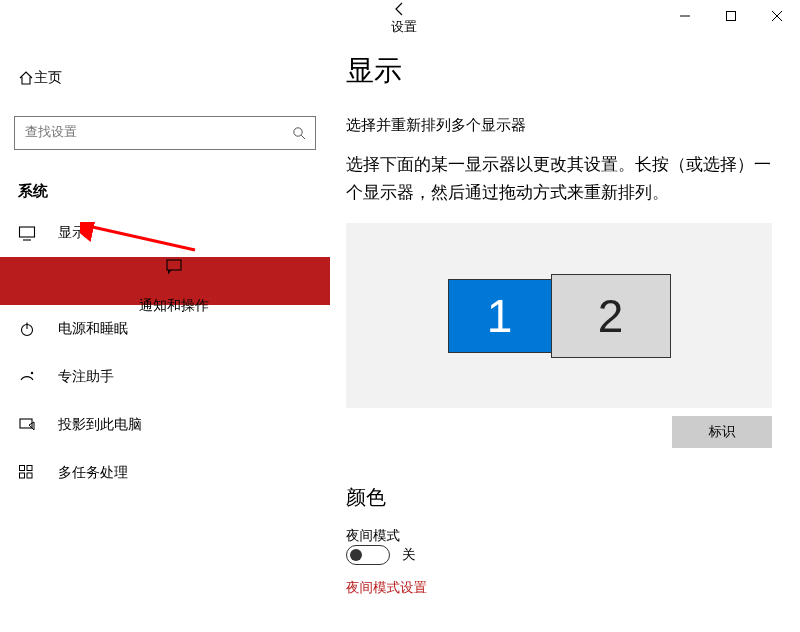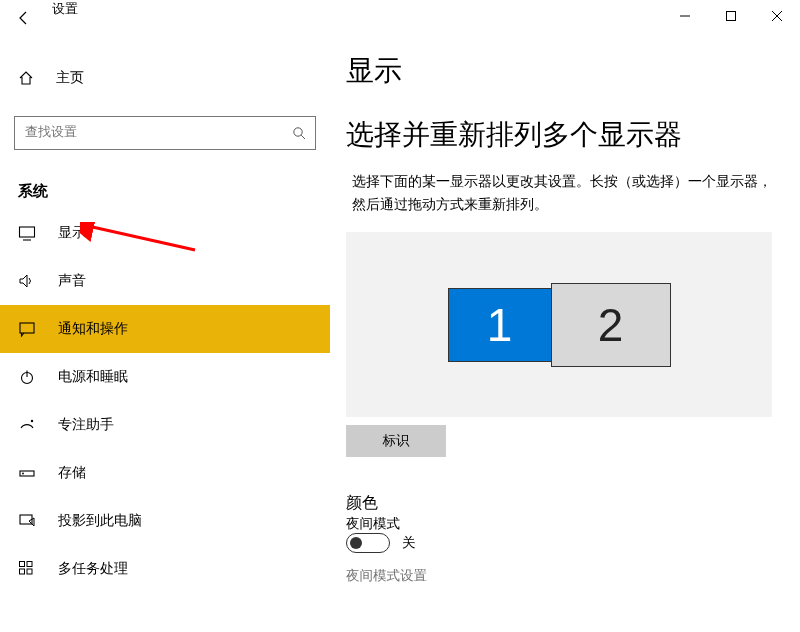--- a/index.html
+++ b/index.html
@@ -9,21 +9,23 @@
       background: #fff;
       color: #000;
       width: 800px;
       height: 632px;
       overflow: hidden;
       position: relative;
     }
     .titlebar {
       height: 36px;
       display: flex;
+      align-items: center;
       padding: 0 4px;
+      flex-direction: column;
     }
     .titlebar .back {
       width: 40px;
       height: 36px;
       display:flex;align-items:center;justify-content:center;
       font-size:16px;
     }
     .titlebar .title {
       margin-left: 8px;
       font-size: 13px;
@@ -45,21 +47,20 @@
     .sidebar {
       width: 330px;
       padding: 0;
       display:flex;
       flex-direction:column;
     }
     .home-row {
       display:flex;align-items:center;
       height:44px;
       padding-left:18px;
-      gap:22px;
       margin-top:20px;
     }
     .home-row .icon { font-size:16px; }
     .search-wrap {
       margin: 16px 14px 4px 14px;
       position:relative;
     }
     .search-input {
       width: 100%;
       height: 34px;
@@ -84,21 +85,21 @@
     }
     .nav-item {
       display:flex;
       align-items:center;
       height: 48px;
       padding-left:18px;
       gap: 22px;
       cursor:default;
       position:relative;
     }
-    .nav-item.selected { background:#eab308; }
+    .nav-item.selected { background:#b91c1c;flex-direction:column; }
     .nav-item.selected::before {
       content:"";
       position:absolute; left:0; top:10%; bottom:10%;
       width:4px; background:#0078d7;
       display:none;
     }
     .nav-item .icon {
       width:18px; height:18px;
       display:flex; align-items:center; justify-content:center;
       font-size:16px;
@@ -109,29 +110,28 @@
       flex:1;
       padding: 16px 28px 0 16px;
       overflow:auto;
     }
     .page-title {
       font-size:28px;
       font-weight:400;
       margin-bottom: 26px;
     }
     .section-heading {
-      font-size:28px;
+      font-size:15px;
       font-weight:400;
       margin-bottom:16px;
     }
     .desc {
-      font-size:14px;
+      font-size:17px;
       line-height:1.65;
       margin-bottom: 16px;
-      margin-left: 6px;
     }
     .monitor-canvas {
       background:#f2f2f2;
       border:0;
       height: 185px;
       margin-bottom:8px;
       display:flex;
       align-items:center;
       justify-content:center;
       gap:0;
@@ -139,55 +139,55 @@
     .monitor {
       border:1px solid #333;
       display:flex;align-items:center;justify-content:center;
       font-size:46px;
       font-weight:300;
     }
     .m1 { background:#0078d7; color:#fff; width:104px; height:74px; }
     .m2 { background:#d8d8d8; color:#222; width:120px; height:84px; margin-left:-1px; }
     .btn-row {
       display:flex;
-      justify-content:space-between;
+      justify-content:flex-end;
       gap:14px;
       margin-bottom: 36px;
     }
     .btn {
       background:#ccc;
       border:none;
       height:32px;
       padding:0 16px;
       min-width:100px;
       font-size:13.5px;
       font-family:inherit;
       color:#000;
     }
     .sub-heading {
-      font-size:16px;
+      font-size:20px;
       font-weight:400;
-      margin-bottom: 1px;
+      margin-bottom: 16px;
     }
     .toggle-label { font-size:13.5px; margin-bottom:0; }
     .toggle-row { display:flex; align-items:center; gap:12px; margin-bottom:14px;}
     .toggle {
       width:44px; height:20px;
       border:1px solid #333;
       border-radius:20px;
       position:relative;
     }
     .toggle .knob {
       width:12px; height:12px; border-radius:50%;
       background:#333;
       position:absolute; left:3px; top:50%; transform:translateY(-50%);
     }
     .toggle-state { font-size:13.5px; }
     .link {
-      color:#737373;
+      color:#b91c1c;
       font-size:13.5px;
       cursor:default;
     }
 
     
     .red-arrow {
       position:absolute;
       left: 80px;
       top: 222px;
       width: 120px;
@@ -253,29 +253,20 @@
     <ul class="nav-list">
       <li class="nav-item">
         <span class="icon">
           <svg width="18" height="18" viewBox="0 0 18 18">
               <rect x="1.5" y="3" width="15" height="10" stroke="#000" stroke-width="1.1" fill="none"></rect>
               <line x1="5" y1="16" x2="13" y2="16" stroke="#000" stroke-width="1.1"></line>
             </svg>
         </span>
         <span class="label">显示</span>
       </li>
-      <li class="nav-item">
-        <span class="icon">
-          <svg width="18" height="18" viewBox="0 0 18 18">
-              <path d="M2 7 H5 L9 3 V15 L5 11 H2 Z" stroke="#000" stroke-width="1" fill="none"></path>
-              <path d="M11 6 Q14 9 11 12" stroke="#000" stroke-width="1" fill="none"></path>
-            </svg>
-        </span>
-        <span class="label">声音</span>
-      </li>
       <li class="nav-item selected">
         <span class="icon">
           <svg width="18" height="18" viewBox="0 0 18 18">
               <rect x="2" y="3" width="14" height="10" stroke="#000" stroke-width="1.1" fill="none"></rect>
               <path d="M6 13 L3.5 16 V13" stroke="#000" stroke-width="1.1" fill="none"></path>
             </svg>
         </span>
         <span class="label">通知和操作</span>
       </li>
       <li class="nav-item">
@@ -288,29 +279,20 @@
         <span class="label">电源和睡眠</span>
       </li>
       <li class="nav-item">
         <span class="icon">
           <svg width="18" height="18" viewBox="0 0 18 18">
               <path d="M3 12 A7 7 0 0 1 15 12" stroke="#000" stroke-width="1.1" fill="none"></path>
               <circle cx="14" cy="5" r="1.2" fill="#000"></circle>
             </svg>
         </span>
         <span class="label">专注助手</span>
-      </li>
-      <li class="nav-item">
-        <span class="icon">
-          <svg width="18" height="18" viewBox="0 0 18 18">
-              <rect x="2" y="7" width="14" height="5" stroke="#000" stroke-width="1.1" fill="none"></rect>
-              <circle cx="5" cy="9.5" r="0.9" fill="#000"></circle>
-            </svg>
-        </span>
-        <span class="label">存储</span>
       </li>
       <li class="nav-item">
         <span class="icon">
           <svg width="18" height="18" viewBox="0 0 18 18">
               <rect x="2" y="3" width="12" height="9" stroke="#000" stroke-width="1.1" fill="none"></rect>
               <path d="M11 9 L16 14 V6 Z" stroke="#000" stroke-width="1" fill="none"></path>
             </svg>
         </span>
         <span class="label">投影到此电脑</span>
       </li>

